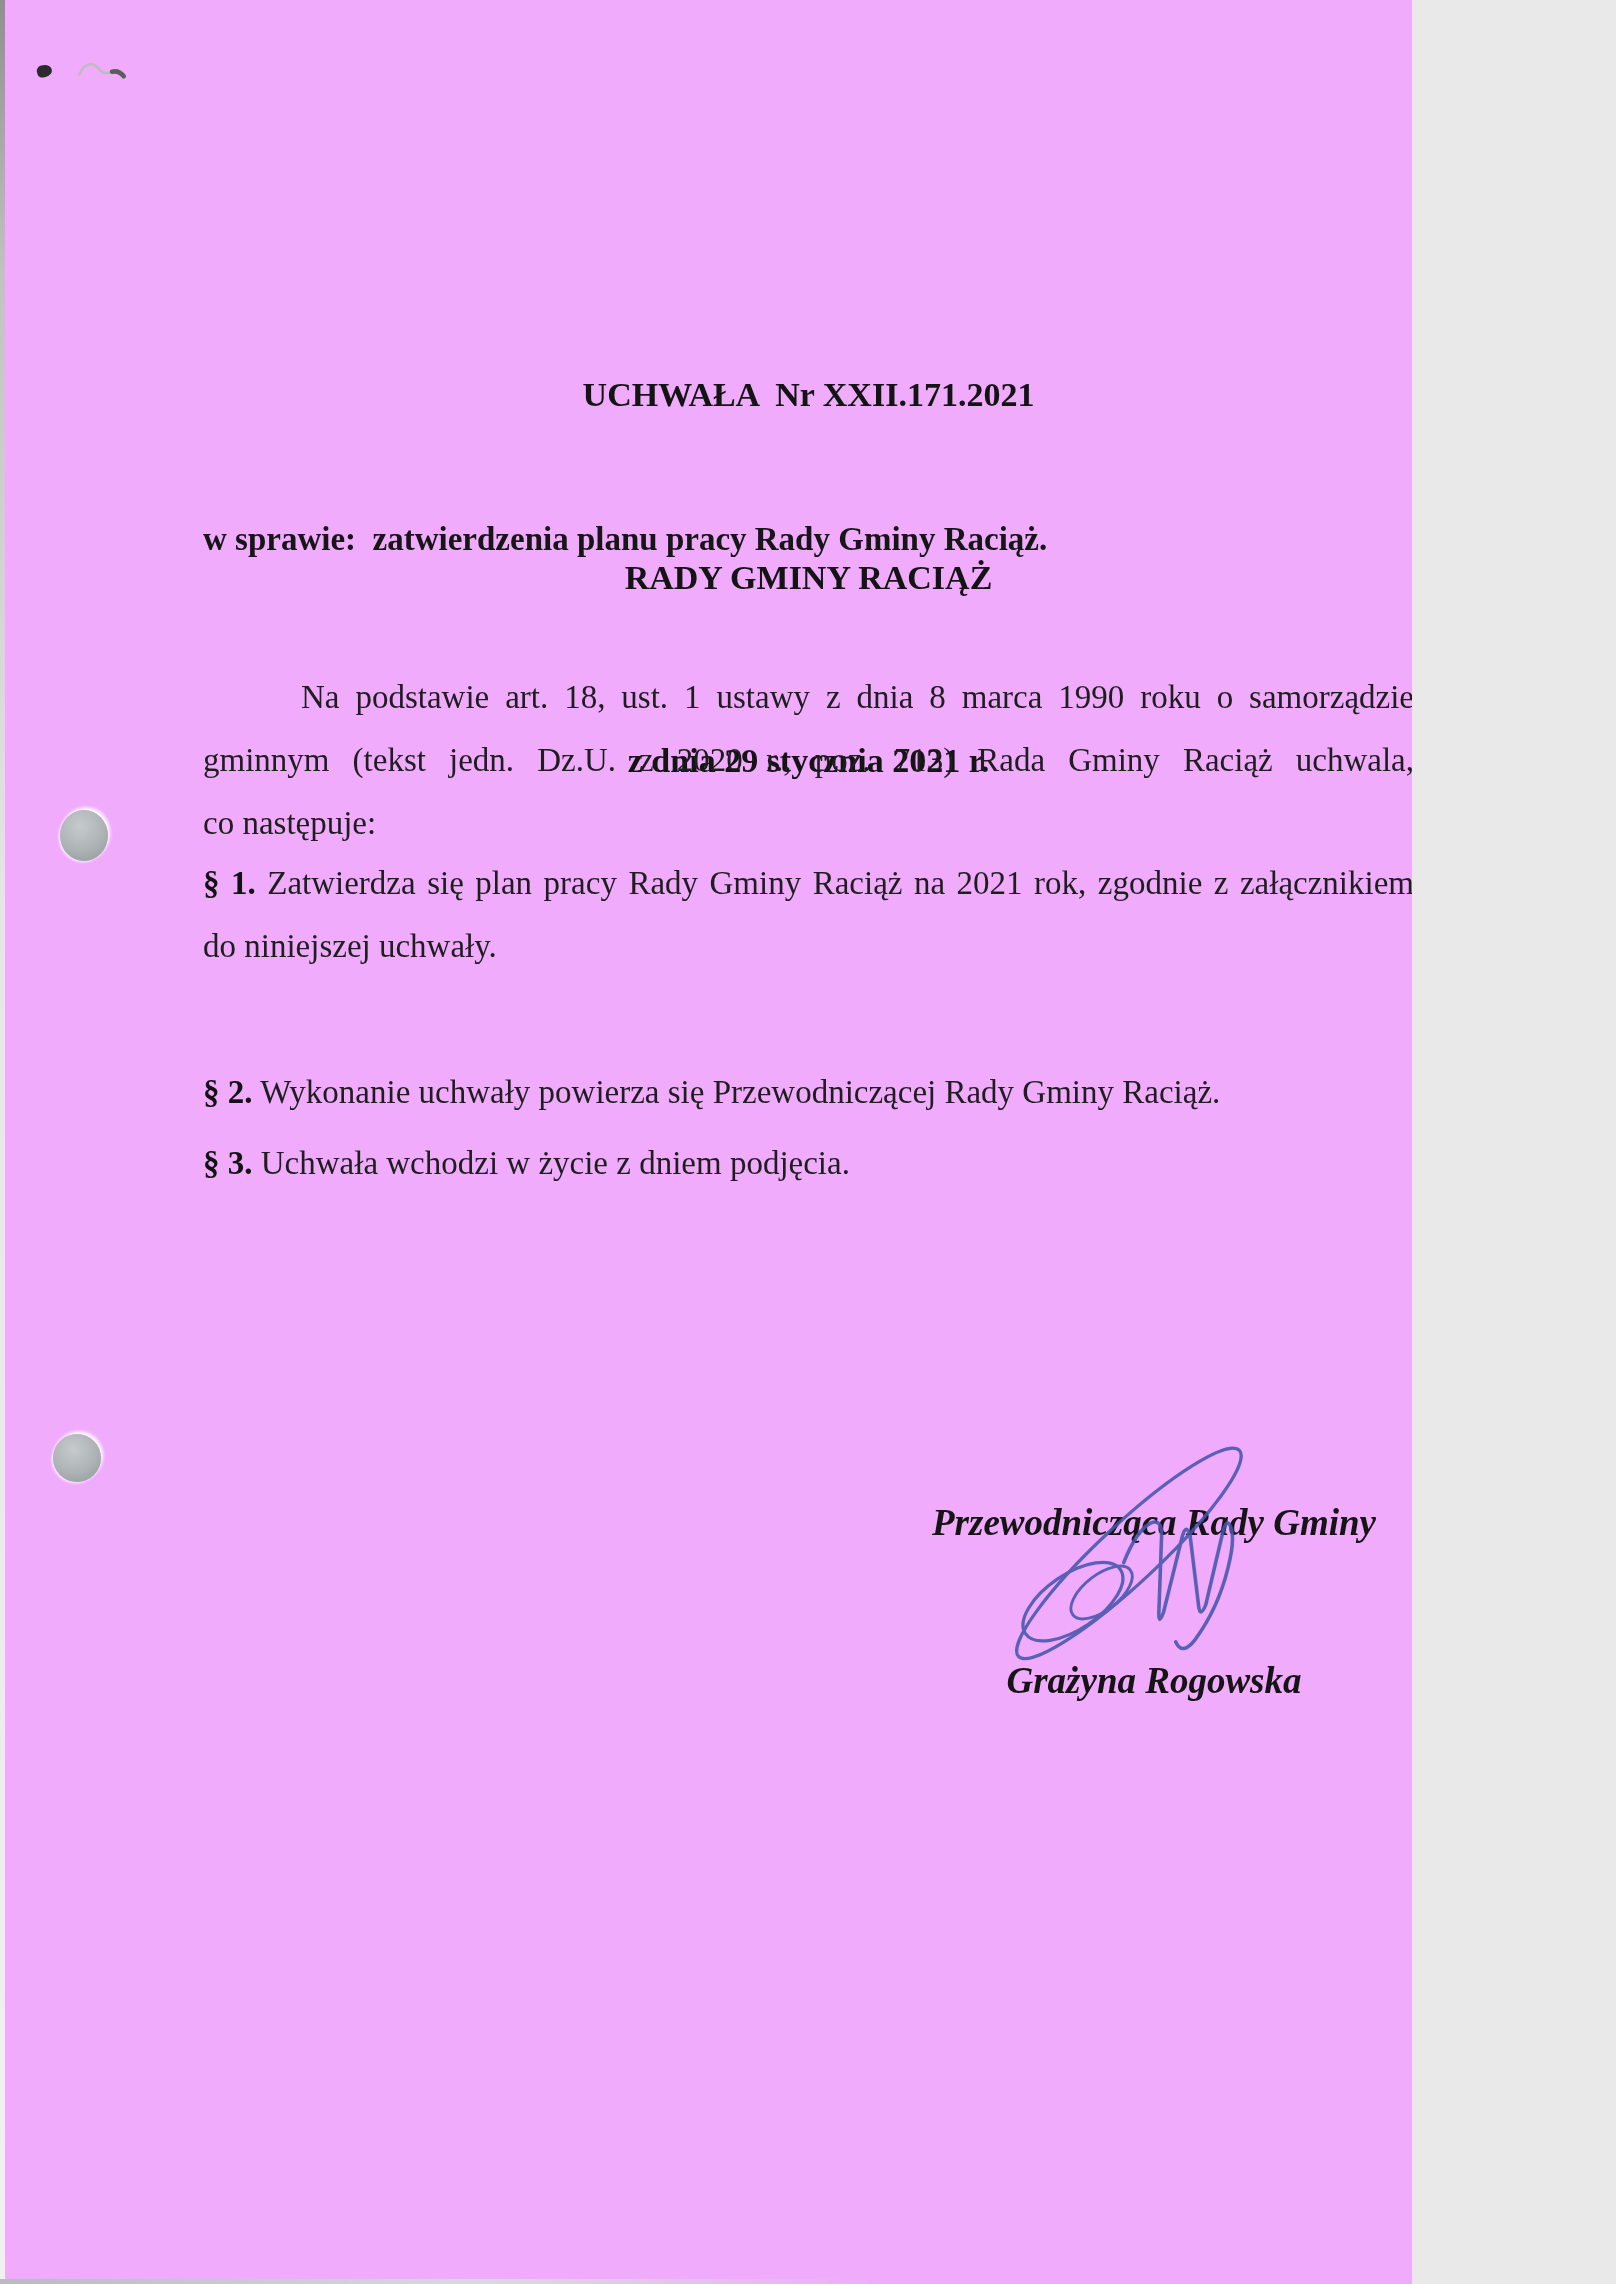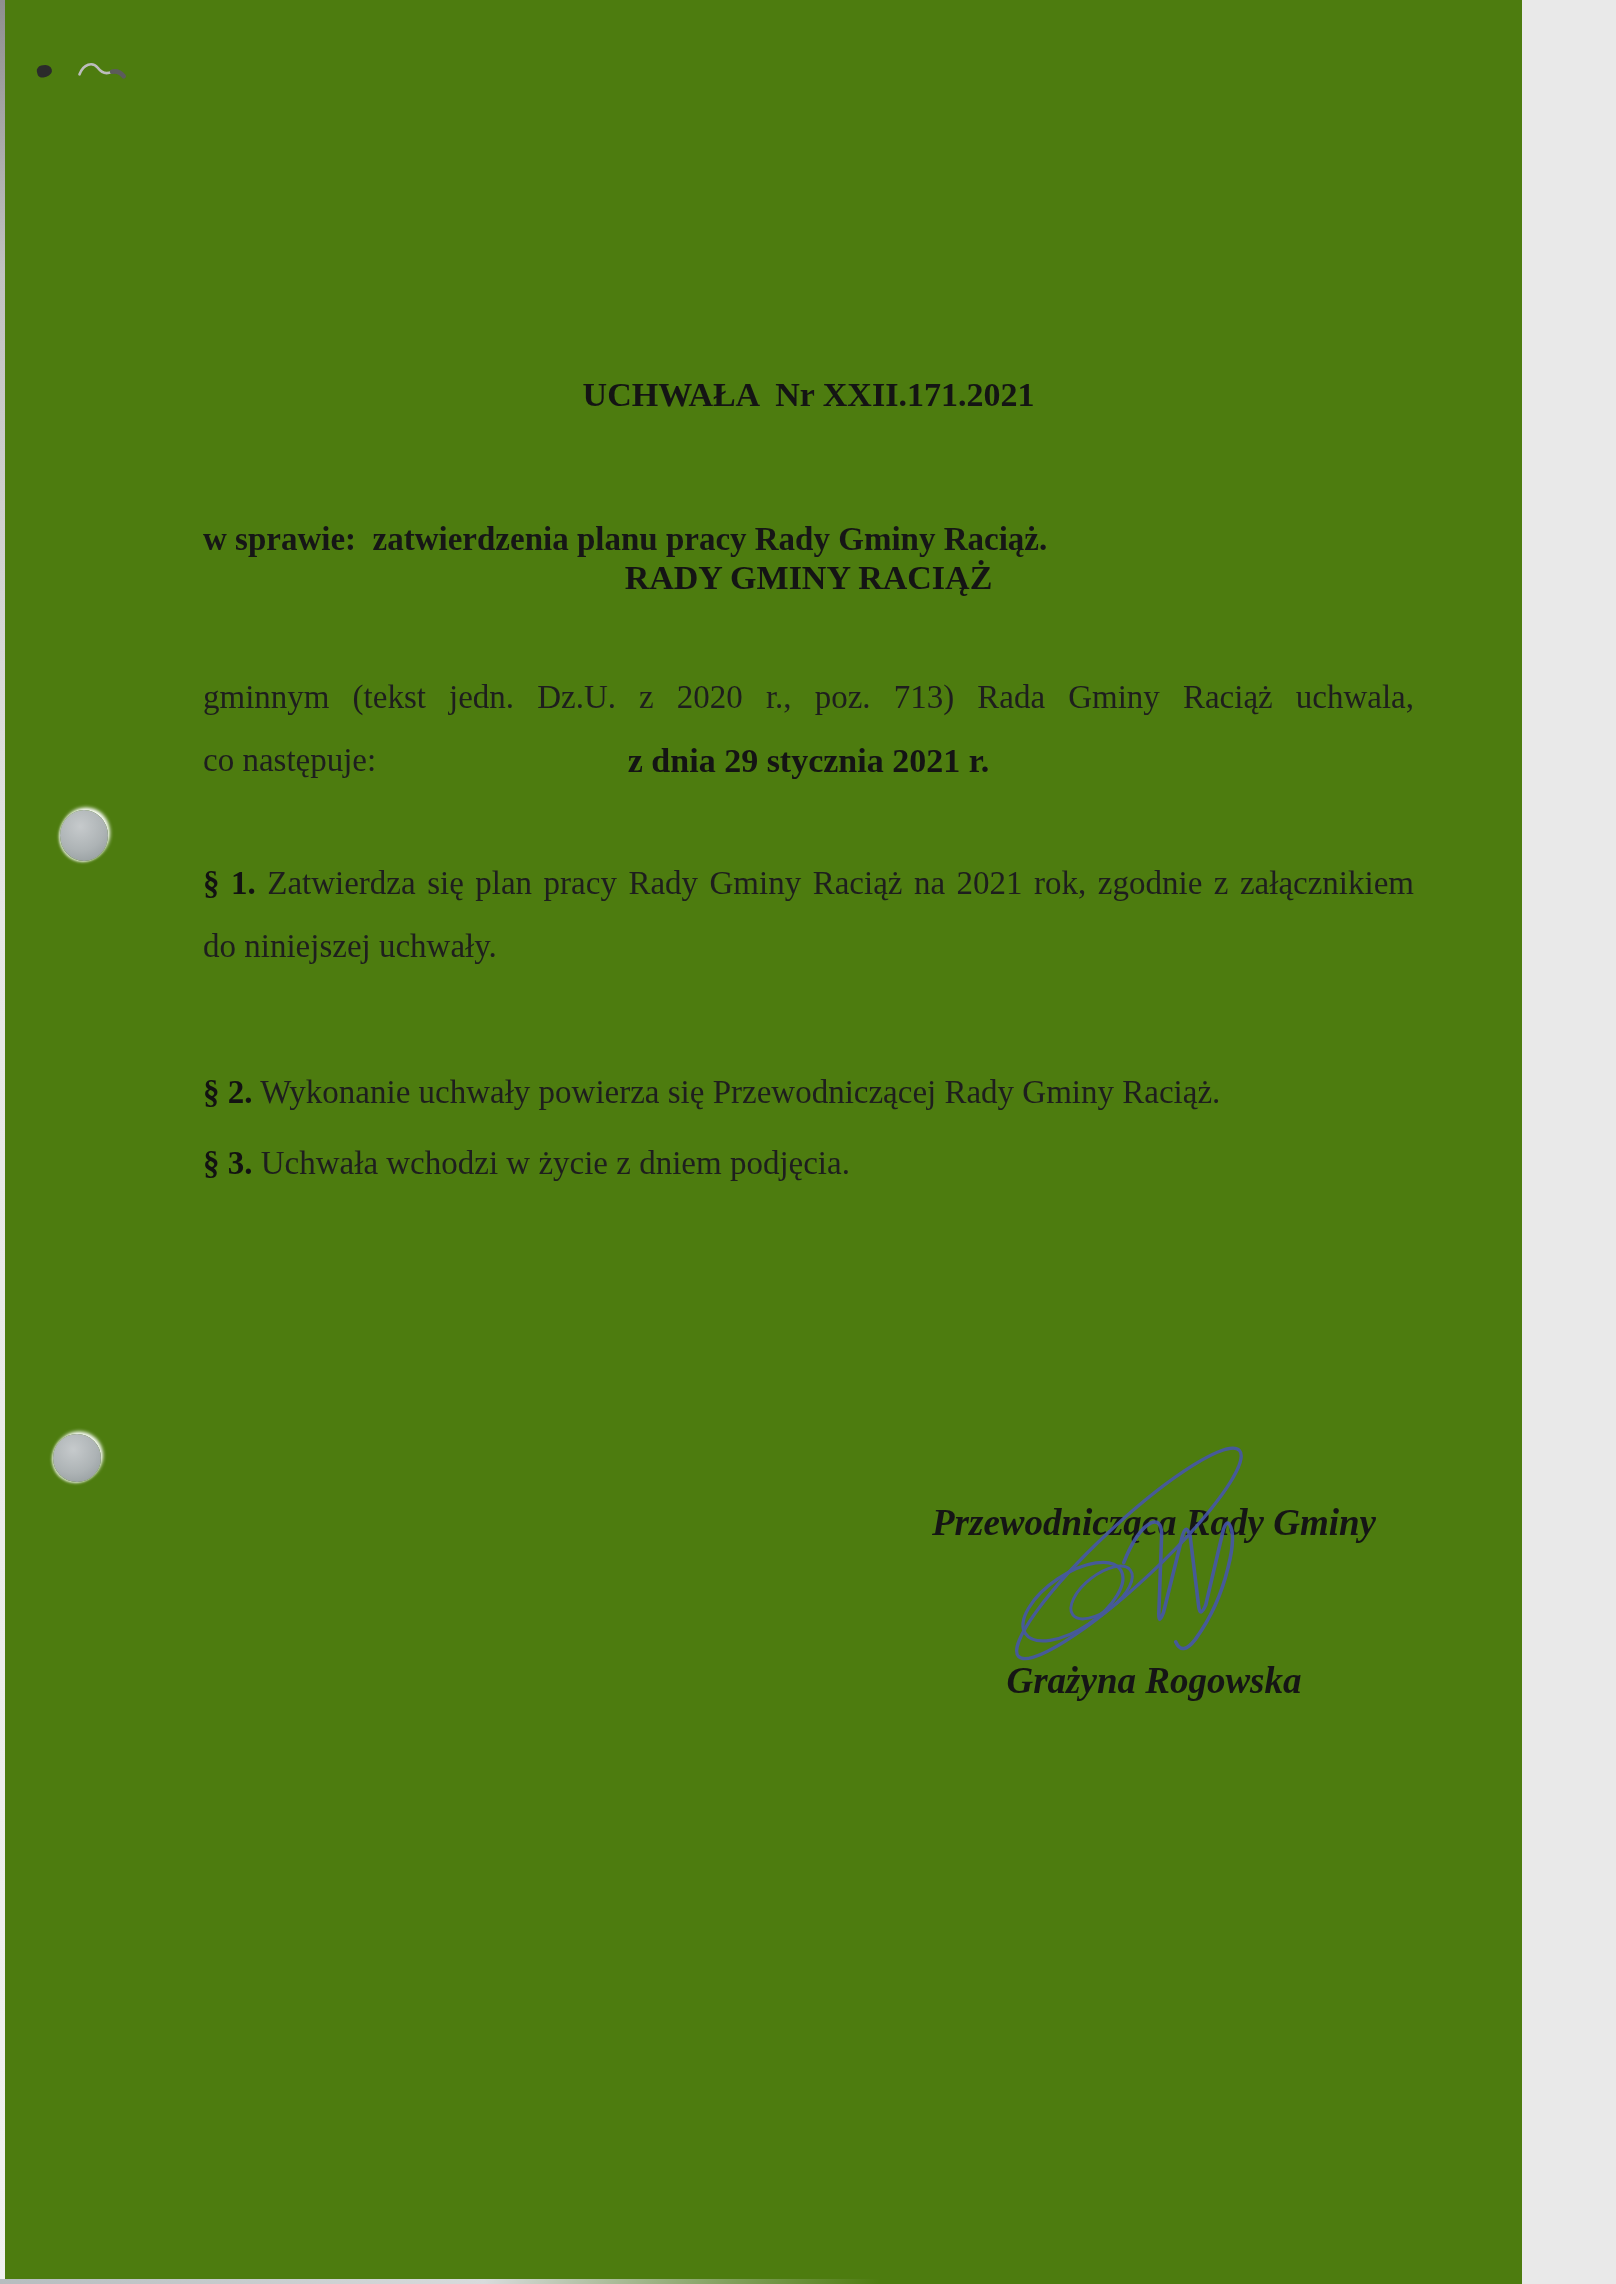--- a/index.html
+++ b/index.html
@@ -1,19 +1,19 @@
 <!DOCTYPE html>
 <html style="font-size:10.4px"><head>
 <meta charset="utf-8">
 <style>
   html,body { margin:0; padding:0; background:#e9e9e9; }
   .page {
     position:relative;
-    width:1522px; height:2284px;
-    background:#4d7c0f;
+    width:1412px; height:2284px;
+    background:#f0abfc;
     overflow:hidden;
     font-family:"Liberation Serif","DejaVu Serif",serif;
     color:#1e1e1e;
   }
 
   
   .edge-left {
     position:absolute; left:0; top:0; width:5.2px; height:2284px;
     background:linear-gradient(180deg,#8f8f8f 0%,#c2c2c2 12%,#e6e6e6 40%,#f1f1f1 100%);
   }
@@ -96,20 +96,21 @@
 
   <div class="title-block">
     <div>UCHWAŁA  Nr XXII.171.2021</div>
     <div>RADY GMINY RACIĄŻ</div>
     <div>z dnia 29 stycznia 2021 r.</div>
   </div>
 
   <div class="subject-line">w sprawie:  zatwierdzenia planu pracy Rady Gminy Raciąż.</div>
 
   <div class="preamble">
+    <div class="jline indent-first">Na podstawie art. 18, ust. 1 ustawy z dnia 8 marca 1990 roku o samorządzie</div>
     <div class="jline">gminnym (tekst jedn. Dz.U. z 2020 r., poz. 713) Rada Gminy Raciąż uchwala,</div>
     <div>co następuje:</div>
   </div>
 
   <div class="section sec-1">
     <div class="jline"><span class="secnum">§ 1.</span><span> Zatwierdza się plan pracy Rady Gminy Raciąż na 2021 rok, zgodnie  z załącznikiem</span></div>
     <div>do niniejszej uchwały.</div>
   </div>
 
   <div class="section sec-2">

